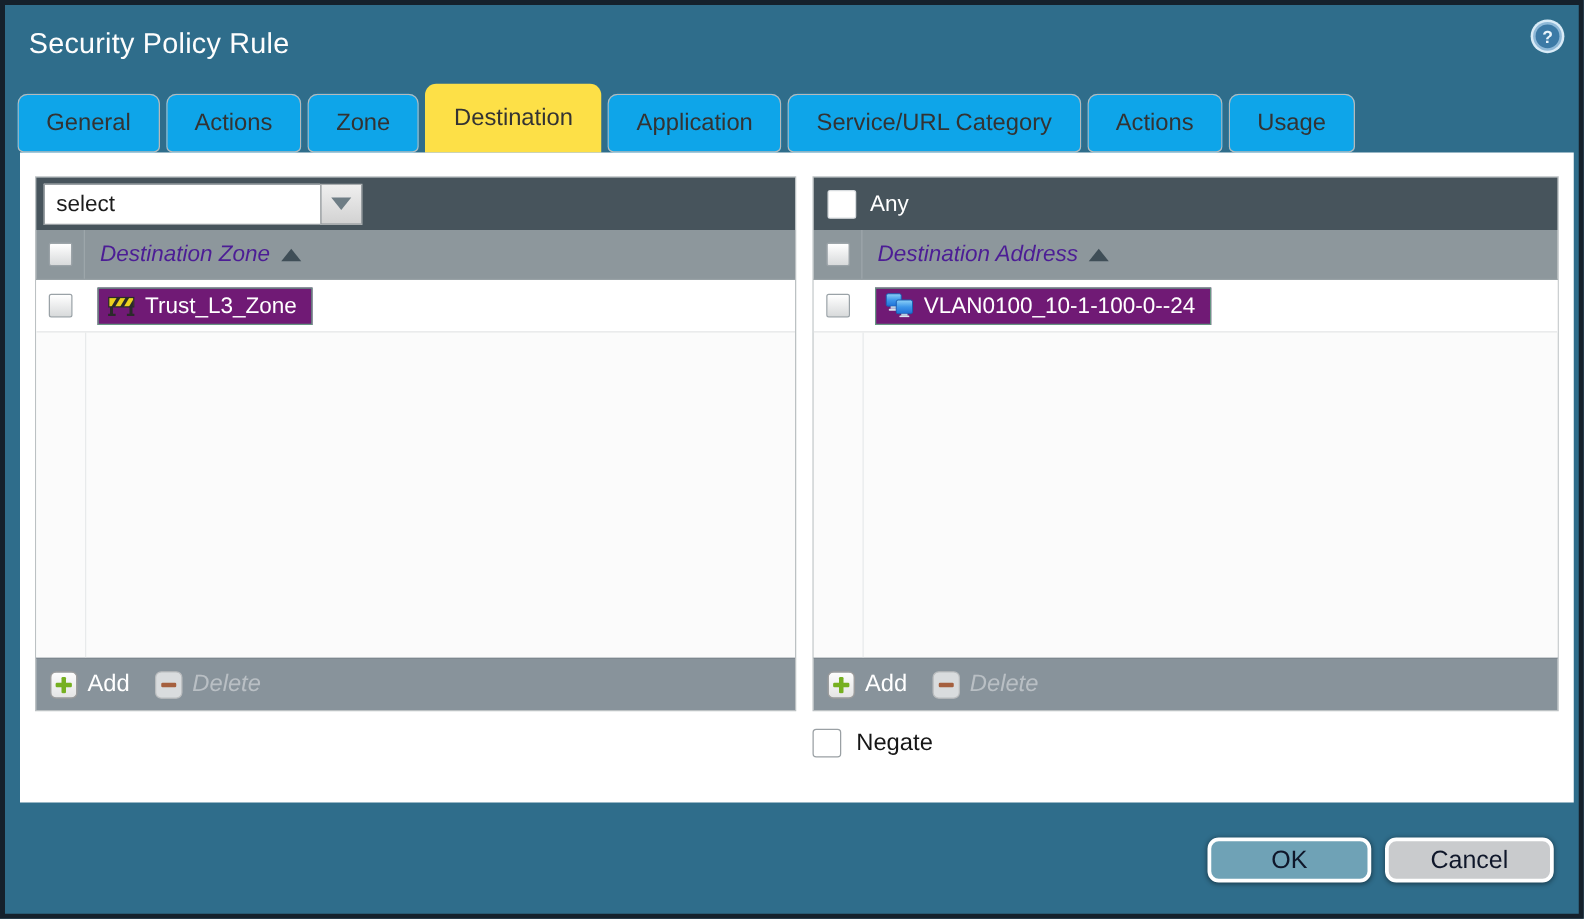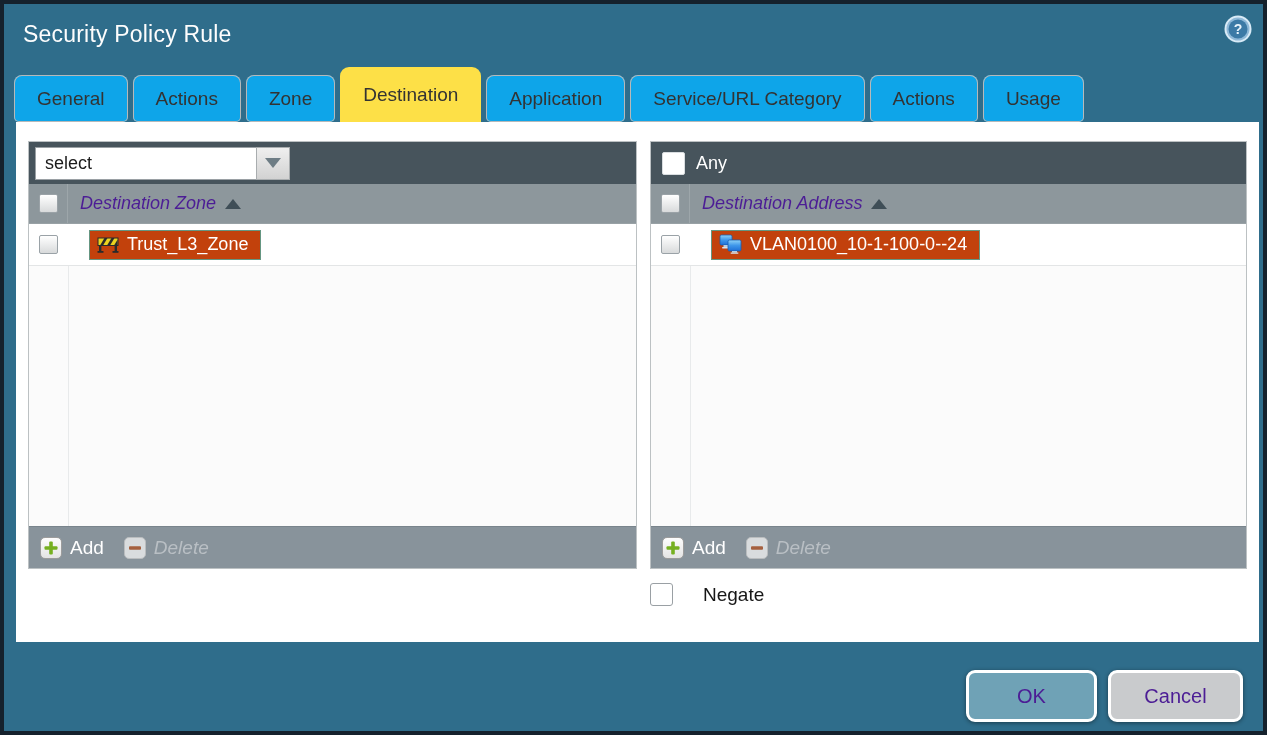--- a/index.html
+++ b/index.html
@@ -61,42 +61,42 @@
                align-items:center; gap:9px;font-style:italic; }
   .tri-up { width:0; height:0; border-left:8px solid transparent;
             border-right:8px solid transparent; border-bottom:10px solid #3f4e57; }
 
   .rows { flex:1; background:#fbfbfb; position:relative; overflow:hidden; }
   .rows::before { content:''; position:absolute; left:39px; top:0; bottom:0;
                   width:1px; background:#e8eaeb; }
   .row { height:42px; background:#ffffff; border-bottom:1px solid #e3e5e6;
          display:flex; align-items:center; position:relative; }
   .row .cb-col { border-right:none; }
-  .chip { display:inline-flex; align-items:center; gap:8px; background:#c2410c;
+  .chip { display:inline-flex; align-items:center; gap:8px; background:#701a75;
           border:1px solid #659682; color:#fff; font-size:18px;
-          padding:3px 12px 4px 7px; margin-left:21px; cursor:pointer; }
+          padding:3px 12px 4px 7px; margin-left:10px; cursor:pointer; }
 
   .panel-bottom { flex:none; height:42px; background:#88939b;
                   border-top:1px solid #79848c; display:flex; align-items:center;
                   gap:20px; padding:0 11px; }
   .action { display:flex; align-items:center; gap:8px; font-size:19px;
             color:#fff; cursor:pointer; }
   .action.disabled { color:#b9bfc4; cursor:default;font-style:italic; }
   .mini-btn { width:22px; height:22px; border-radius:5px; display:flex;
               align-items:center; justify-content:center; }
   .mini-add { background:linear-gradient(#fdfdfd,#e4e4e4); border:1px solid #9c9c9c; }
   .mini-del { background:#d9dcde; border:1px solid #babdbf; }
 
   .negate { position:absolute; left:634px; top:461px; display:flex;
-            align-items:center; gap:30px; font-size:19px; color:#161616; }
-
-  
-  .btn { position:absolute; top:666px; height:52px; border:3px solid #ffffff;
+            align-items:center; gap:12px; font-size:19px; color:#161616; }
+
+  
+  .btn { position:absolute; top:666px; height:36px; border:3px solid #ffffff;
          border-radius:9px; display:flex; align-items:center; justify-content:center;
-         font-size:20px; color:#4c1d95; cursor:pointer;
+         font-size:20px; color:#0f172a; cursor:pointer;
          box-shadow:0 1px 4px rgba(0,0,0,.45); z-index:4; }
   .btn-ok { left:962px; width:131px; background:#6fa2b6; }
   .btn-cancel { left:1104px; width:135px; background:#c9cbcd; }
 </style>
 </head>
 <body>
 
 <div class="frame">
 
   <div class="title">Security Policy Rule</div>

